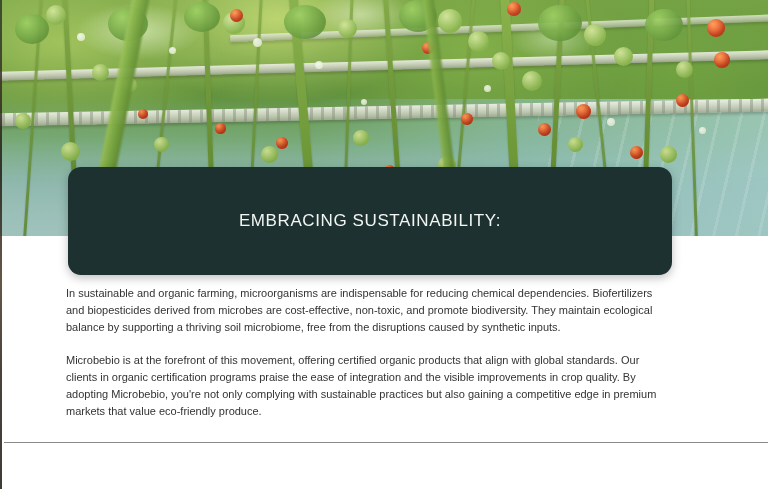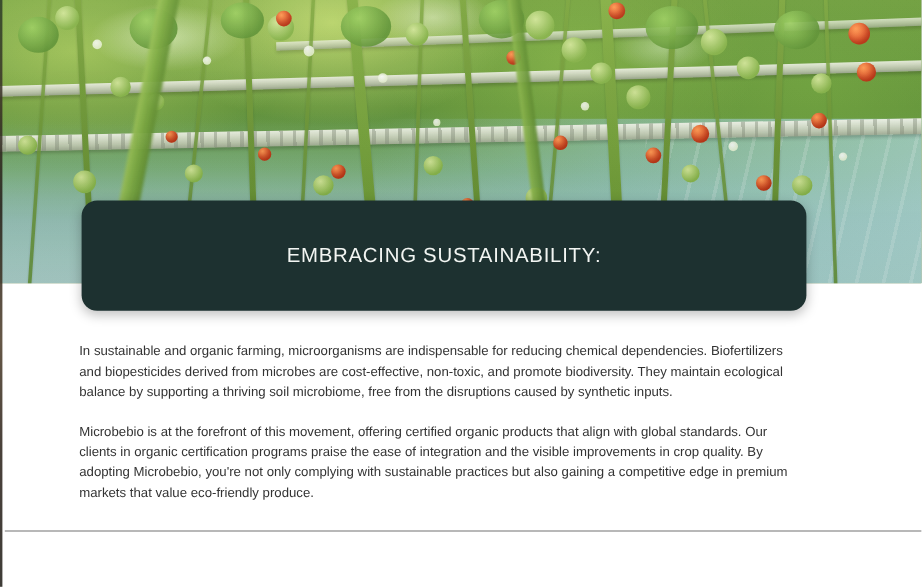--- a/index.html
+++ b/index.html
@@ -140,21 +140,21 @@
     filter: blur(1px);
     opacity:.9;
   }
 
   
   .title-card {
     position: absolute;
     left: 68px;
     top: 167px;
     width: 604px;
-    height: 92px;
+    height: 108px;
     background: #1d3130;
     border-radius: 13px;
     z-index: 20;
     display: flex;
     flex-direction: column;
     align-items: center;
     justify-content: center;
     box-shadow: 0 3px 10px rgba(0,0,0,.25);
   }
   .title-line1 {

